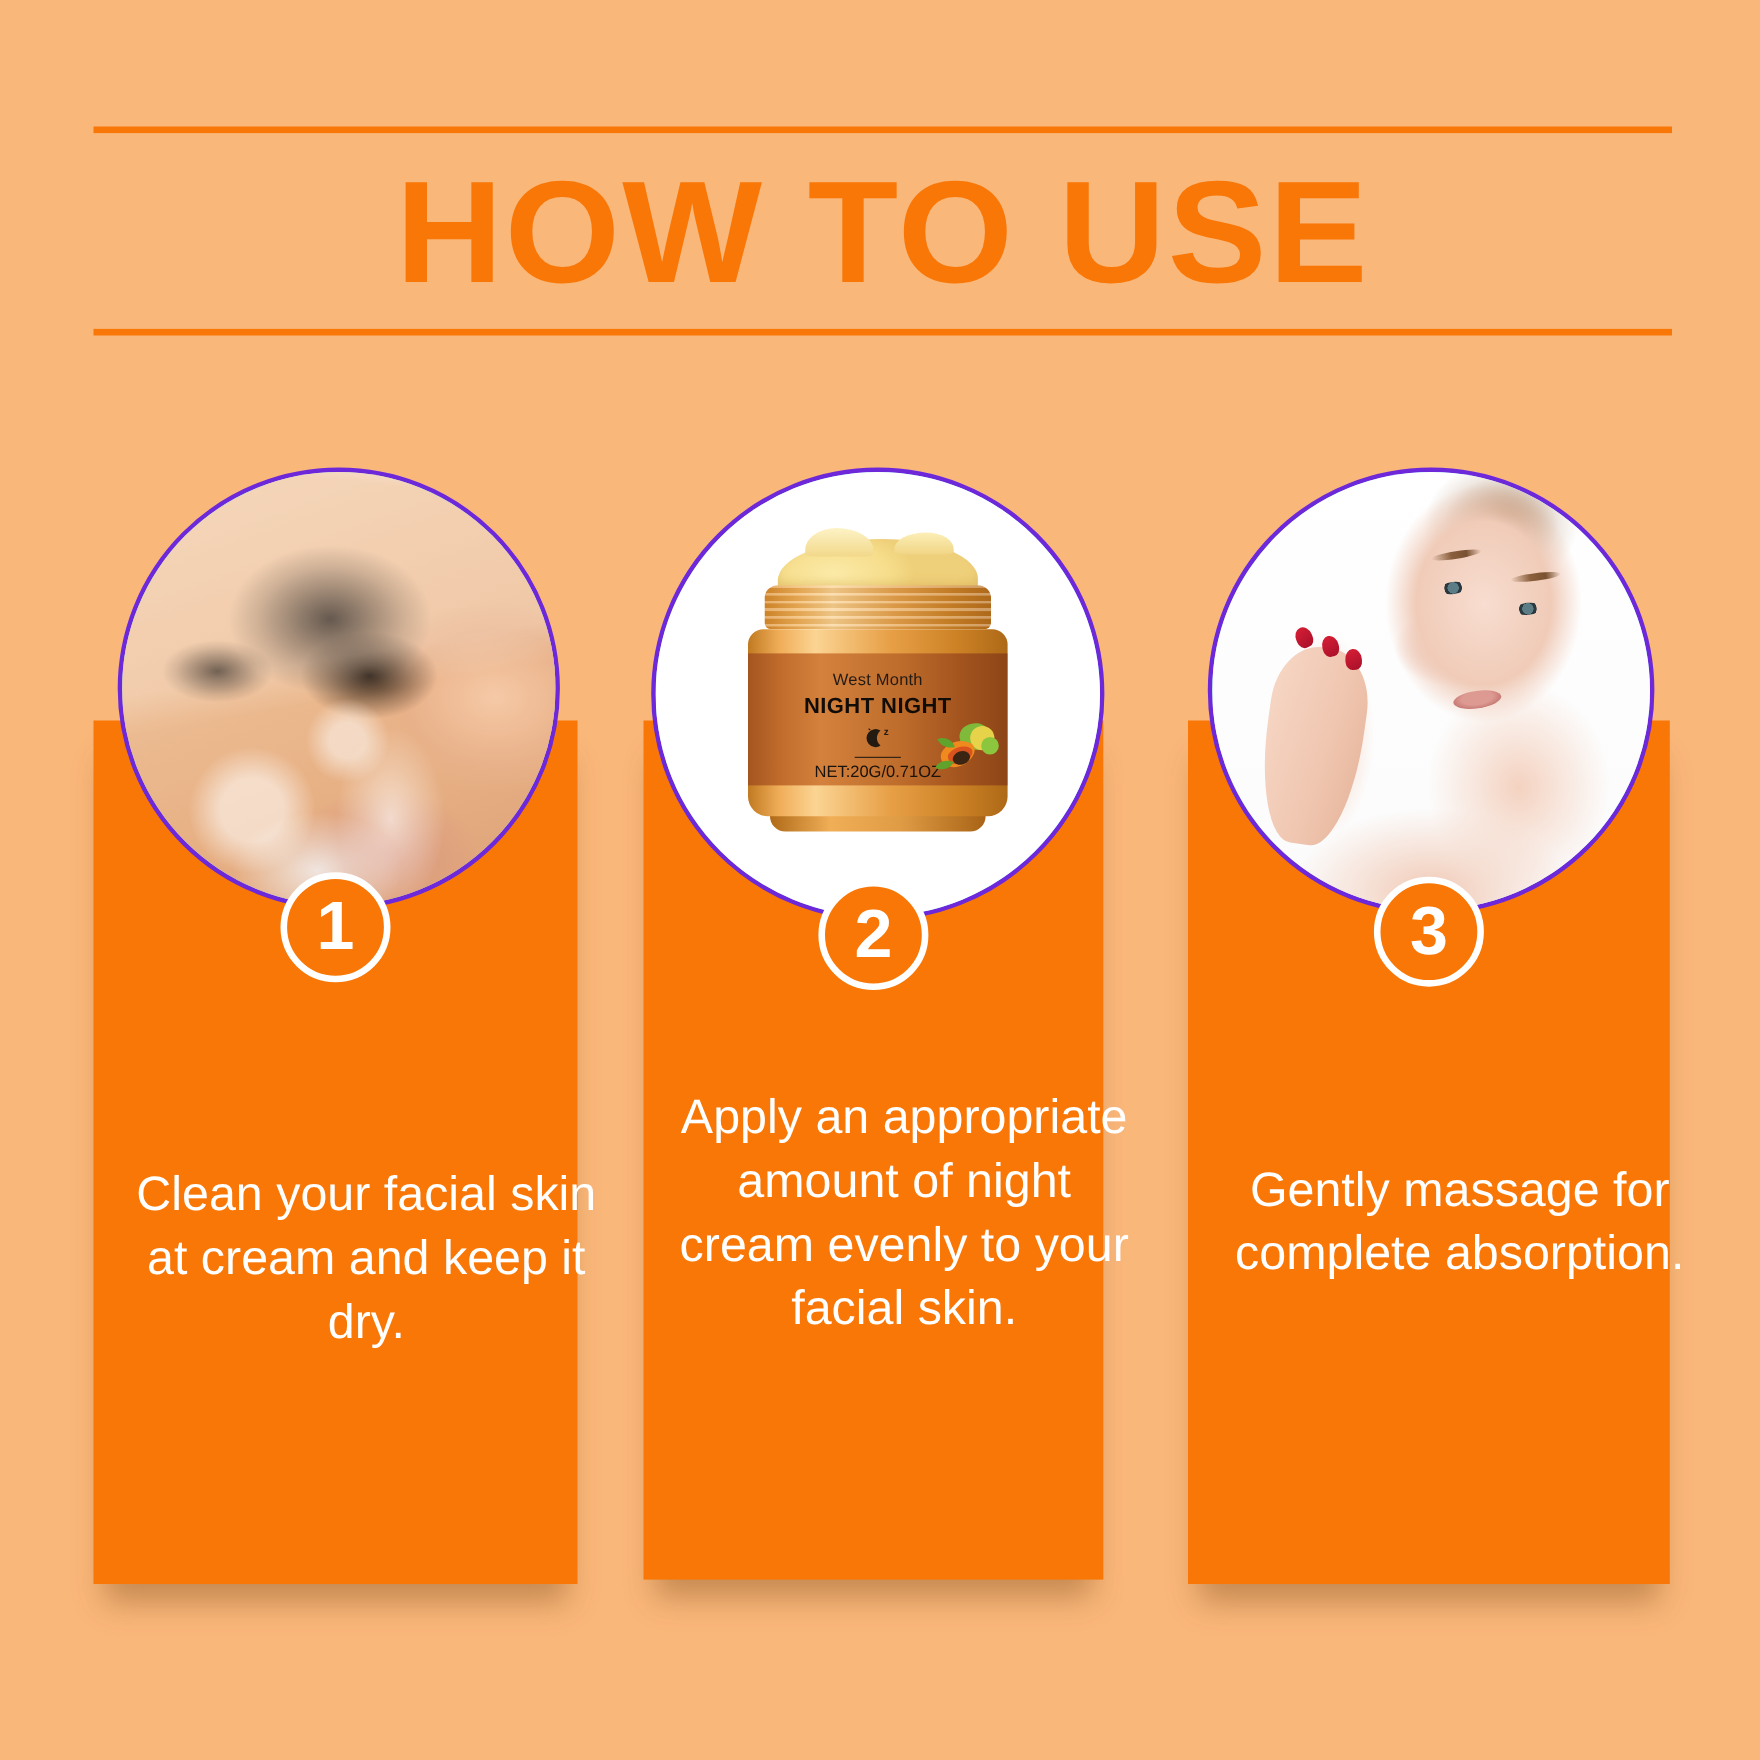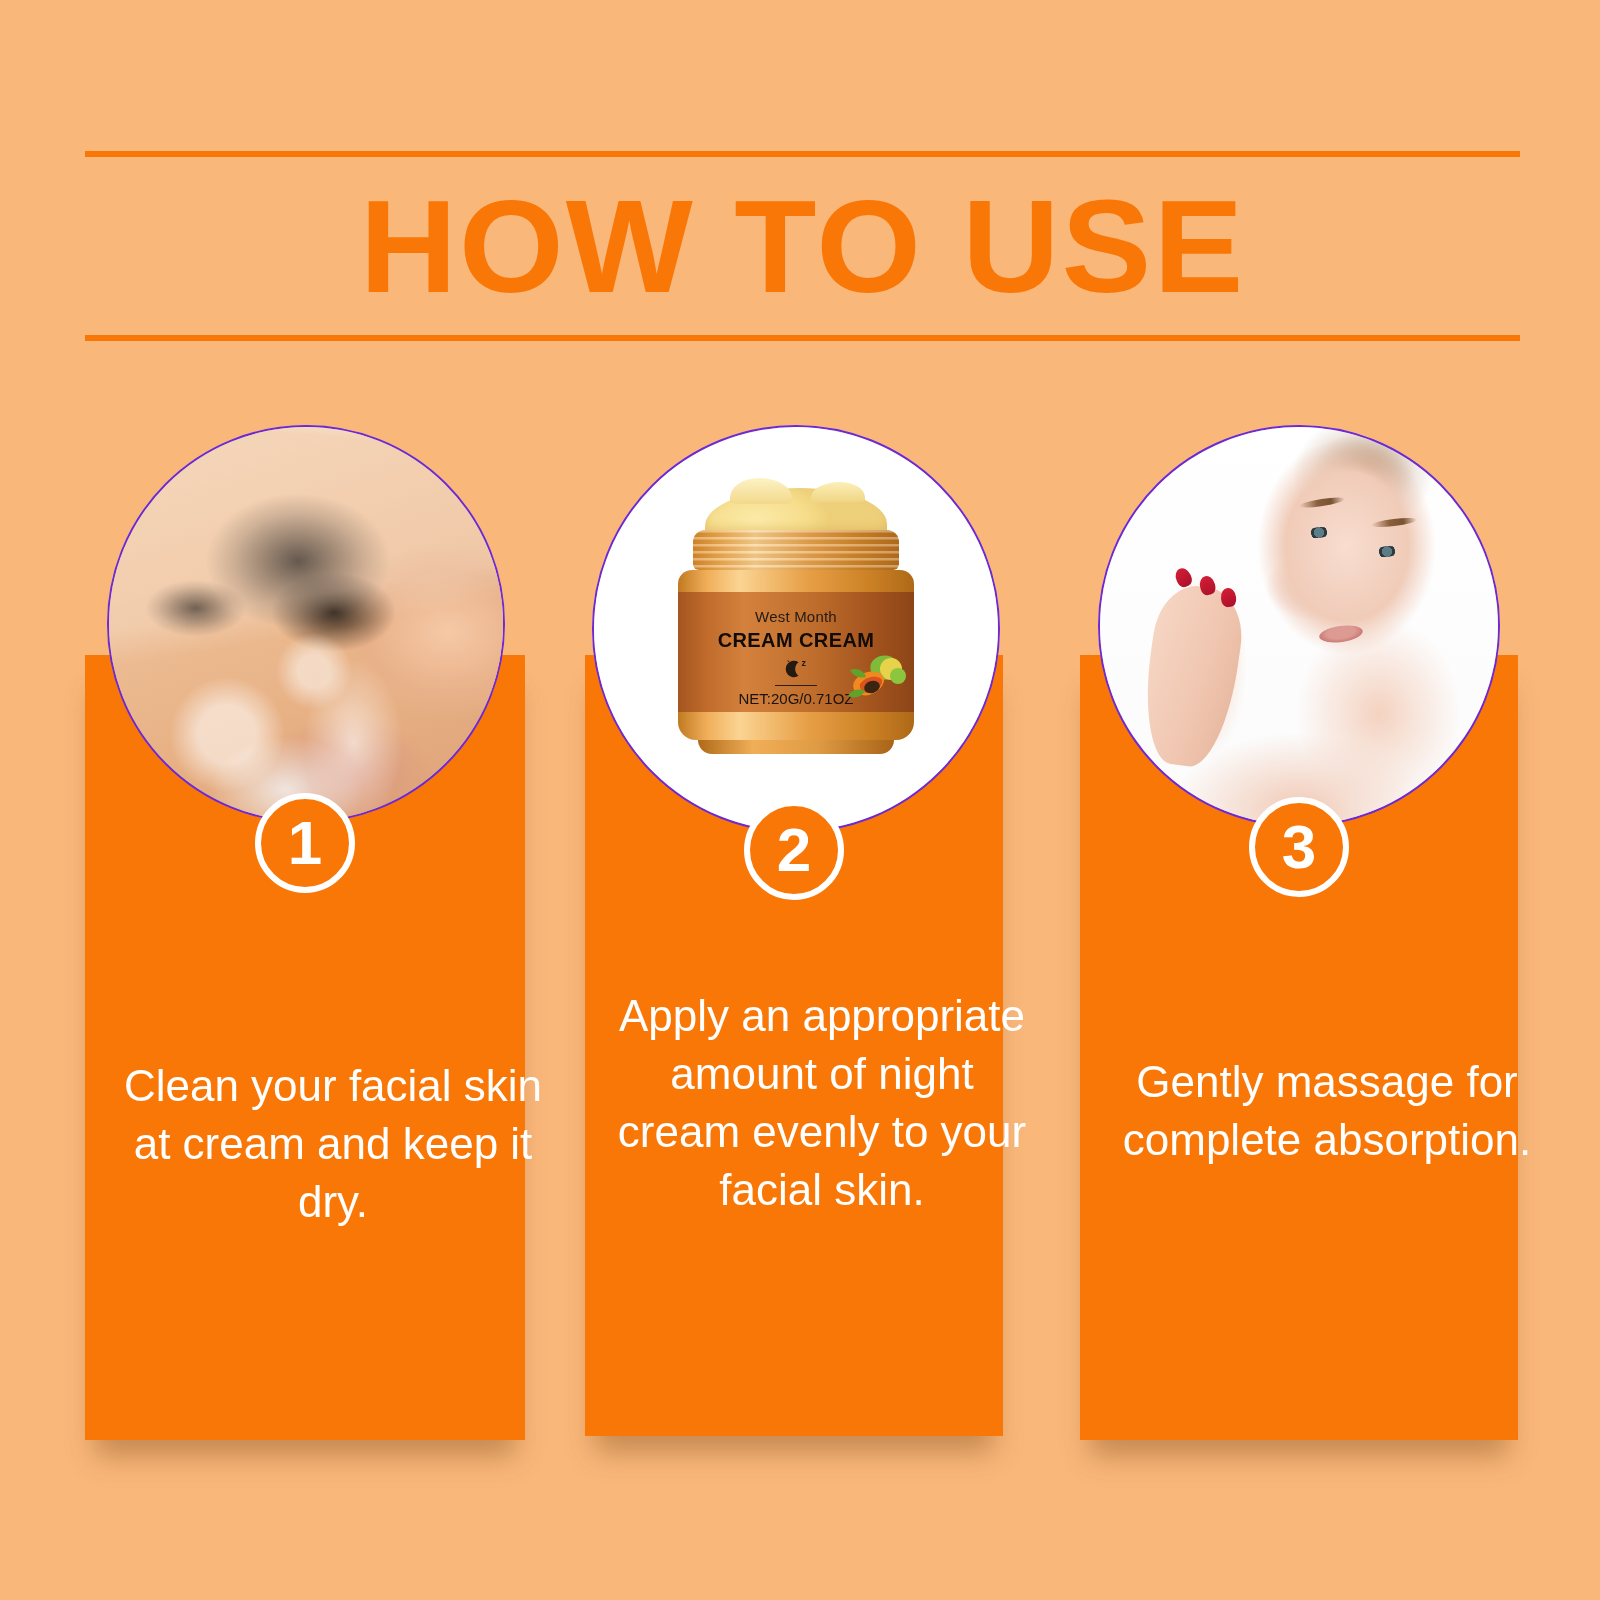--- a/index.html
+++ b/index.html
@@ -14,21 +14,20 @@
     overflow: hidden;
     position: relative;
   }
 
   
   .header {
     position: absolute;
     left: 85px;
     top: 115px;
     width: 1435px;
-    margin-top: 36px;
   }
   .rule {
     height: 6px;
     background: #f97706;
     width: 100%;
   }
   .title {
     text-align: center;
     color: #f97706;
     font-size: 132px;
@@ -67,23 +66,23 @@
     box-shadow: 0 26px 26px -10px rgba(120, 70, 20, 0.40);
   }
   .step-1 .panel { height: 785px; }
   .step-2 .panel { height: 781px; }
   .step-3 .panel { height: 785px; }
 
   
   .circle {
     position: absolute;
     border-radius: 50%;
-    border: 2px solid #6d28d9;
+    border: 4px solid #6d28d9;
     overflow: hidden;
-    background: #a3a3a3;
+    background: #7dd3fc;
     z-index: 2;
   }
   .step-1 .circle { left: 22px;  top: 0px;  width: 394px; height: 394px; }
   .step-2 .circle { left: 7px;   top: 0px;  width: 404px; height: 404px; }
   .step-3 .circle { left: 18px;  top: 0px;  width: 398px; height: 398px; }
 
   .photo {
     position: absolute;
     inset: 0;
   }
@@ -357,21 +356,21 @@
 
     <div class="circle">
       <div class="photo photo-product">
 
         <div class="jar">
           <div class="jar-cream"></div>
           <div class="jar-threads"></div>
           <div class="jar-body">
             <div class="jar-label">
               <div class="brand">West Month</div>
-              <div class="product-name">CREAM CREAM</div>
+              <div class="product-name">NIGHT NIGHT</div>
 
               <div class="moon-wrap">
                 <svg class="moon-icon" width="30" height="22" viewBox="0 0 30 22">
                   <path d="M17.5 5.2a8.2 8.2 0 1 0 0 13.6A8.6 8.6 0 0 1 17.5 5.2z" fill="#231a12"></path>
                   <text x="20.5" y="9" font-family="Liberation Sans, sans-serif" font-size="9" font-weight="700" fill="#231a12">z</text>
                   <path d="M6.6 3.6l1.6 1.0" stroke="#231a12" stroke-width="1.1" fill="none"></path>
                 </svg>
                 <div class="label-divider"></div>
               </div>
 

